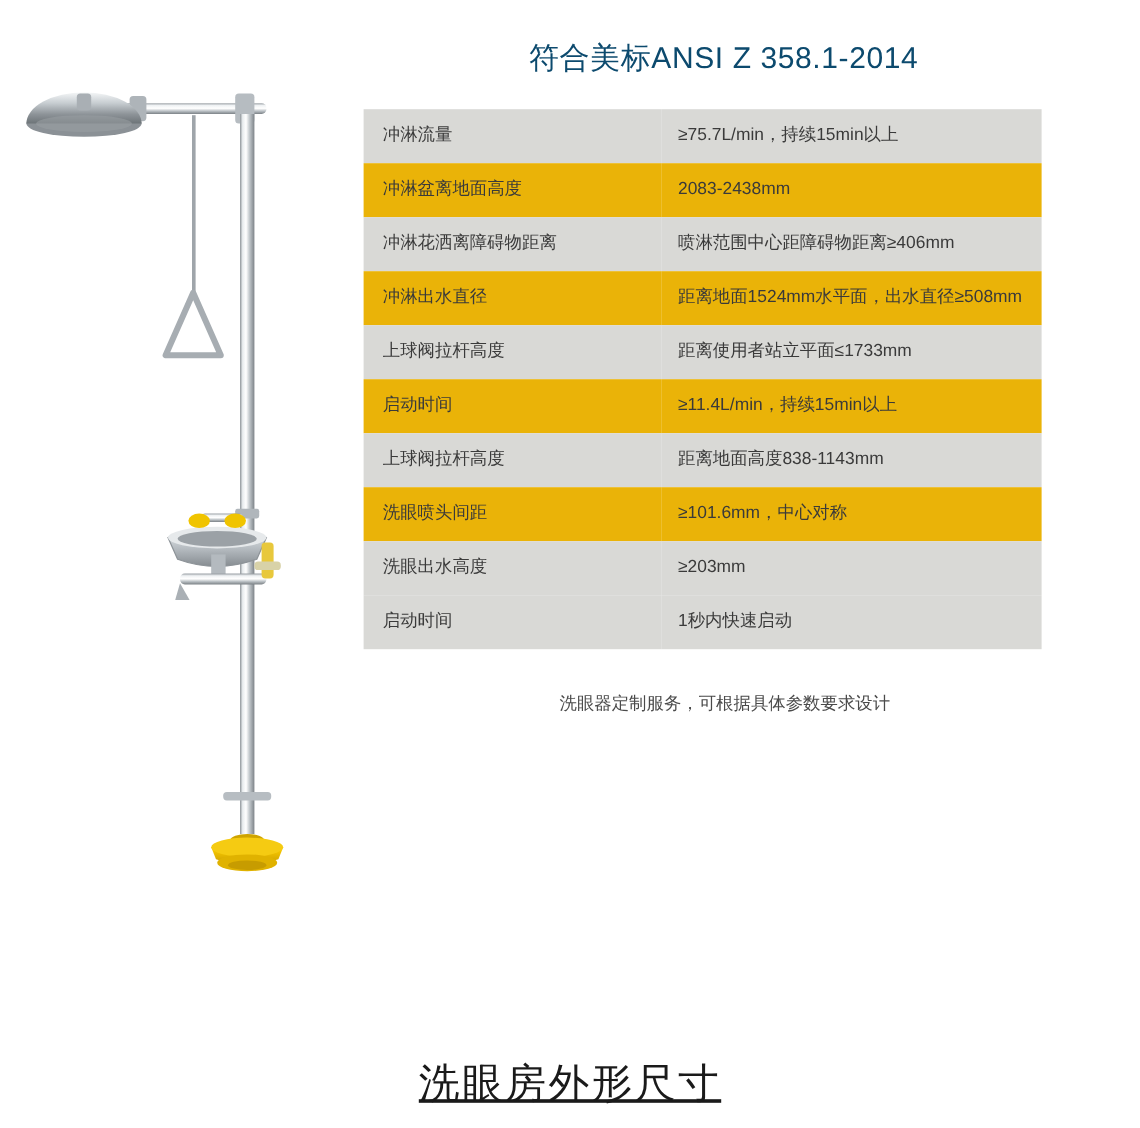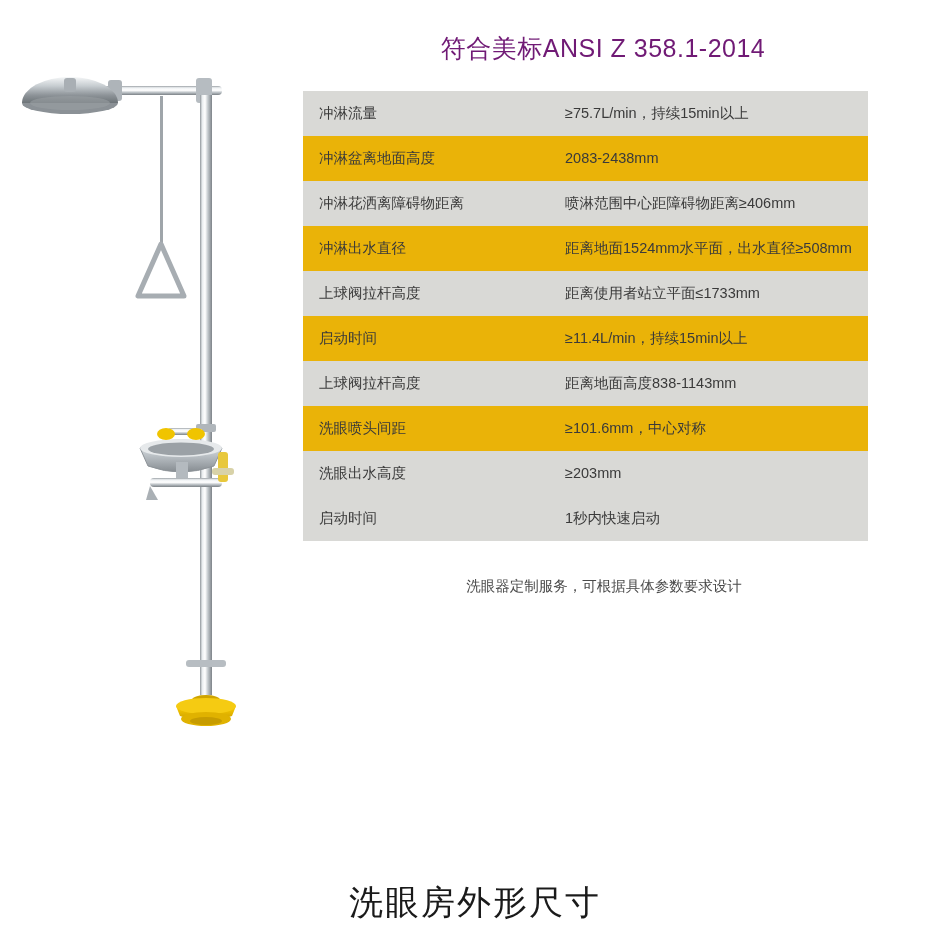--- a/index.html
+++ b/index.html
@@ -36,21 +36,21 @@
   
   .spec-panel {
     position: absolute;
     left: 303px;
     top: 0;
     width: 600px;
   }
   .spec-title {
     text-align: center;
     font-size: 25px;
-    color: #701a75;
+    color: #0c4a6e;
     letter-spacing: 0.5px;
     padding-top: 32px;
     padding-bottom: 26px;
     font-weight: normal;
     margin: 0;
   }
   .spec-table {
     width: 565px;
     border-collapse: collapse;
     table-layout: fixed;
@@ -92,20 +92,21 @@
     position: absolute;
     left: 0;
     top: 880px;
     width: 950px;
     text-align: center;
     font-size: 34px;
     color: #1a1a1a;
     letter-spacing: 2px;
     font-weight: normal;
     margin: 0;
+    text-decoration: underline;
   }
 </style>
 </head>
 <body>
 
 <div class="page">
 
   <div class="product-figure">
     <svg width="300" height="800" viewBox="0 0 300 800" xmlns="http://www.w3.org/2000/svg">
       <defs>

